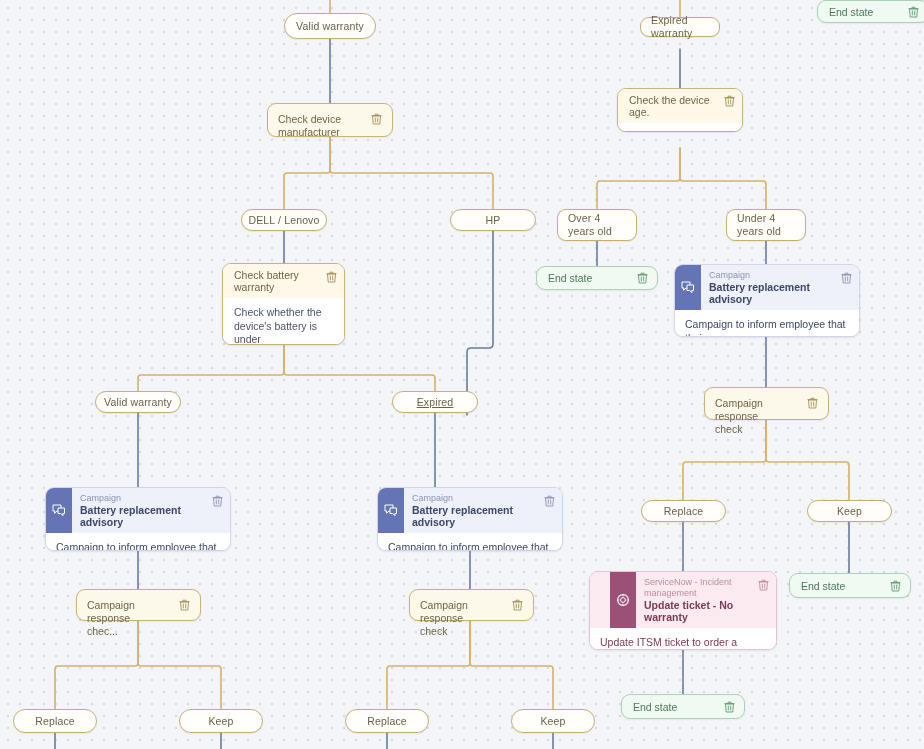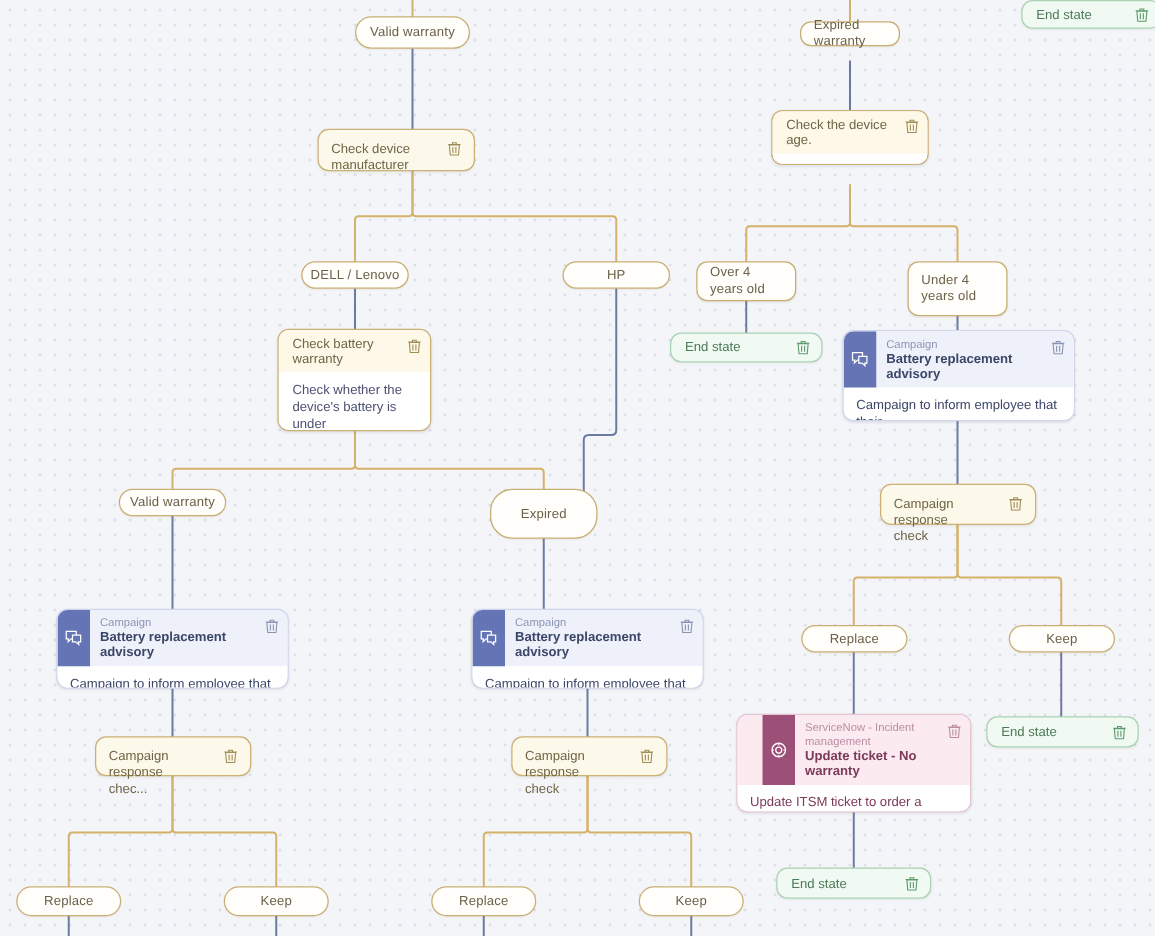--- a/index.html
+++ b/index.html
@@ -244,21 +244,21 @@
 warranty</span>
   </div>
 
   <div class="node endstate" style="left:817px; top:0px; width:112px; height:23px;">
     <span class="es-label">End state</span>
     <svg class="trash icon-glyph" viewBox="0 0 11 12">
       <path d="M1.5,3 L9.5,3 L8.8,11 L2.2,11 Z M0.5,2.6 L10.5,2.6 M4,2.6 L4,1.2 L7,1.2 L7,2.6 M4.3,4.6 L4.3,9.4 M6.7,4.6 L6.7,9.4" fill="none" stroke="#5f9a6f" stroke-width="0.9"></path>
     </svg>
   </div>
 
-  <div class="node task" style="left:254px; top:103px; width:126px; height:34px;">
+  <div class="node task" style="left:267px; top:103px; width:126px; height:34px;">
     <span class="task-label">Check device
 manufacturer</span>
     <svg class="trash icon-glyph" viewBox="0 0 11 12">
       <path d="M1.5,3 L9.5,3 L8.8,11 L2.2,11 Z M0.5,2.6 L10.5,2.6 M4,2.6 L4,1.2 L7,1.2 L7,2.6 M4.3,4.6 L4.3,9.4 M6.7,4.6 L6.7,9.4" fill="none" stroke="#a08e56" stroke-width="0.9"></path>
     </svg>
   </div>
 
   <div class="node card taskcard" style="left:617px; top:88px; width:126px; height:44px;">
     <div class="card-head" style="min-height:22px;">
       <div class="card-head-text">
@@ -280,21 +280,21 @@
 
   <div class="node pill" style="left:450px; top:209px; width:86px; height:22px;">
     <span>HP</span>
   </div>
 
   <div class="node pill two-line" style="left:557px; top:209px; width:80px; height:32px;">
     <span>Over 4 years
 old</span>
   </div>
 
-  <div class="node pill two-line" style="left:726px; top:209px; width:80px; height:44px;">
+  <div class="node pill two-line" style="left:726px; top:209px; width:80px; height:32px;">
     <span>Under 4 years
 old</span>
   </div>
 
   <div class="node endstate" style="left:536px; top:266px; width:122px; height:24px;">
     <span class="es-label">End state</span>
     <svg class="trash icon-glyph" viewBox="0 0 11 12">
       <path d="M1.5,3 L9.5,3 L8.8,11 L2.2,11 Z M0.5,2.6 L10.5,2.6 M4,2.6 L4,1.2 L7,1.2 L7,2.6 M4.3,4.6 L4.3,9.4 M6.7,4.6 L6.7,9.4" fill="none" stroke="#5f9a6f" stroke-width="0.9"></path>
     </svg>
   </div>
@@ -335,21 +335,21 @@
       </div>
     </div>
     <div class="card-body">Campaign to inform employee that their
 battery needs replacing</div>
   </div>
 
   <div class="node pill" style="left:95px; top:391px; width:86px; height:22px;">
     <span>Valid warranty</span>
   </div>
 
-  <div class="node pill" style="left:392px; top:391px; width:86px; height:40px;">
+  <div class="node pill" style="left:392px; top:391px; width:86px; height:22px;text-decoration:underline;">
     <span>Expired</span>
   </div>
 
   <div class="node task" style="left:704px; top:387px; width:125px; height:33px;">
     <span class="task-label">Campaign response
 check</span>
     <svg class="trash icon-glyph" viewBox="0 0 11 12">
       <path d="M1.5,3 L9.5,3 L8.8,11 L2.2,11 Z M0.5,2.6 L10.5,2.6 M4,2.6 L4,1.2 L7,1.2 L7,2.6 M4.3,4.6 L4.3,9.4 M6.7,4.6 L6.7,9.4" fill="none" stroke="#a08e56" stroke-width="0.9"></path>
     </svg>
   </div>

